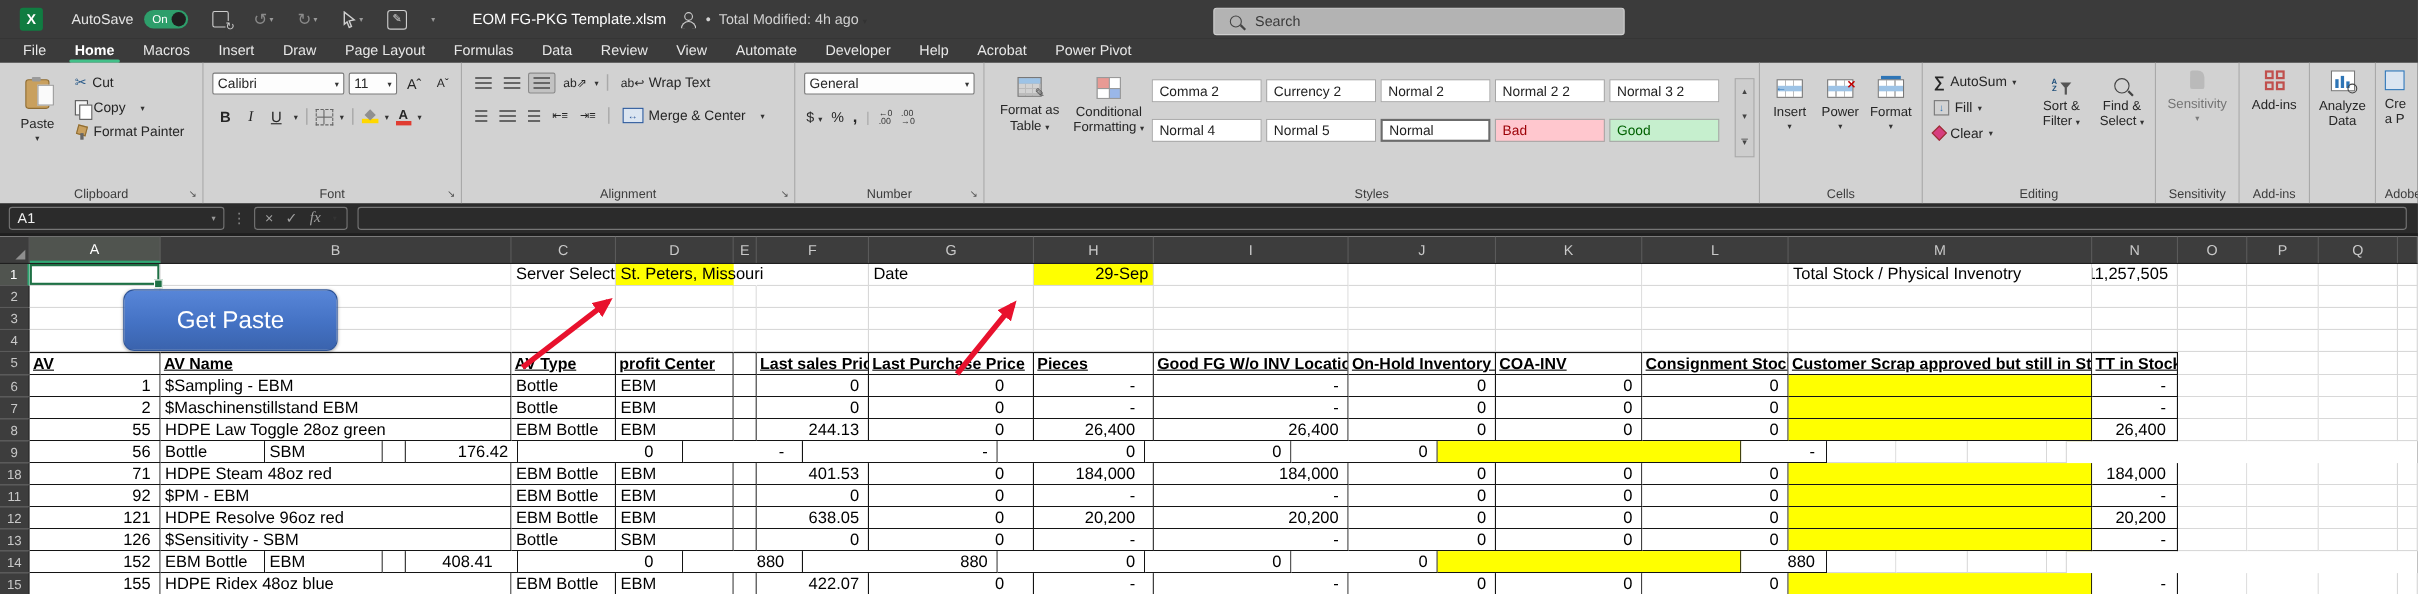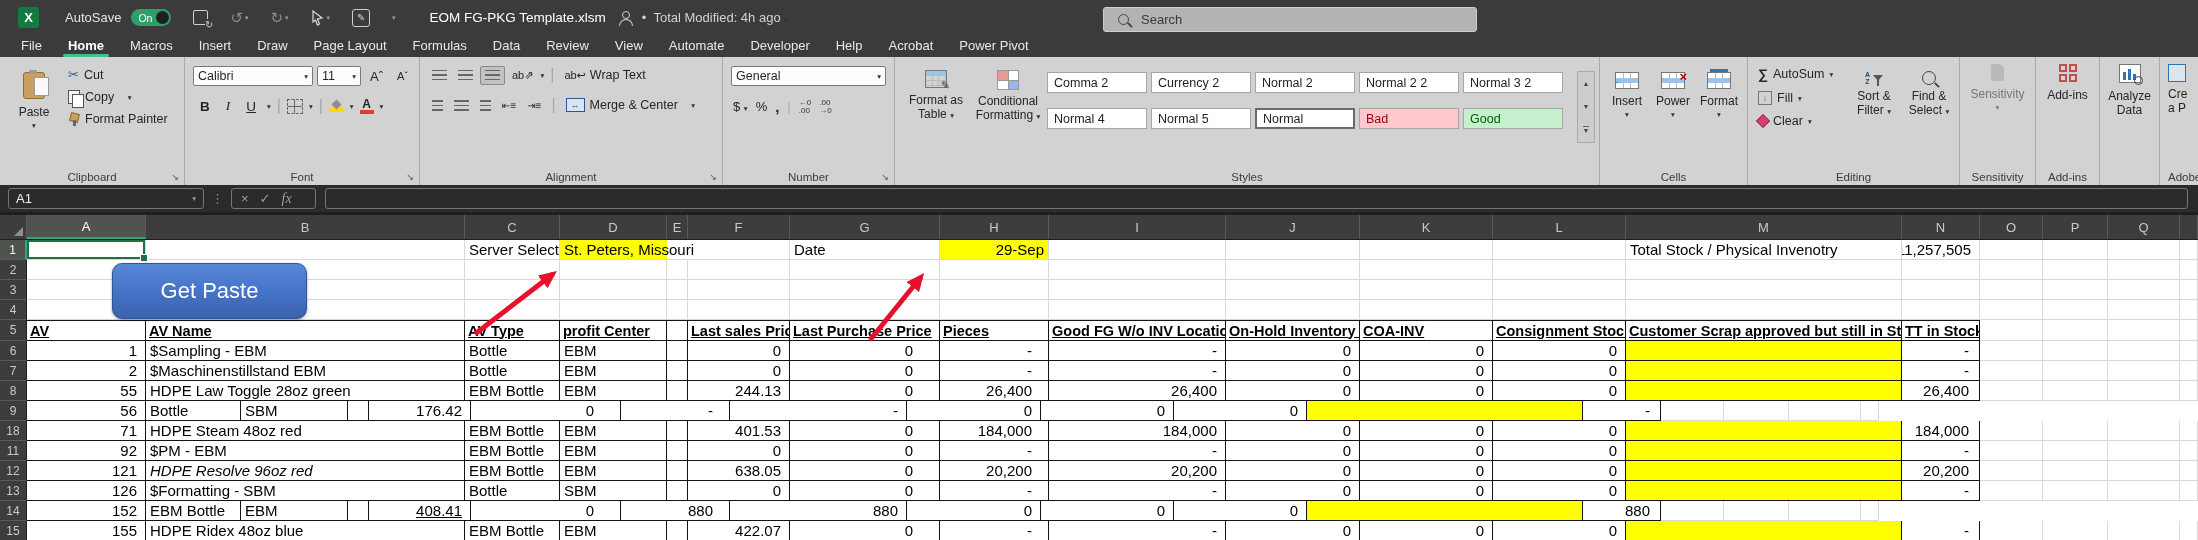--- a/index.html
+++ b/index.html
@@ -916,21 +916,21 @@
         <div class="cell" style="width: 63px;"></div>
         <div class="cell" style="width: 65px;"></div>
         <div class="cell" style="width: 72px;"></div>
         <div class="cell" style="width: 18px;"></div>
       </div>
       <div class="grow" style="height: 20px;">
         <div class="rowh">12</div>
         <div class="cell tb r" style="width: 119px; padding-right: 8px;">
           <span>121</span>
         </div>
-        <div class="cell tb l" style="width: 319px; font-style: italic;">
+        <div class="cell tb l" style="width: 319px;">
           <span>HDPE Resolve 96oz red</span>
         </div>
         <div class="cell tb l" style="width: 95px;">
           <span>EBM Bottle</span>
         </div>
         <div class="cell tb l" style="width: 107px;">
           <span>EBM</span>
         </div>
         <div class="cell tb r" style="width: 21px;"></div>
         <div class="cell tb r" style="width: 102px; padding-right: 8px;">
@@ -962,21 +962,21 @@
         <div class="cell" style="width: 65px;"></div>
         <div class="cell" style="width: 72px;"></div>
         <div class="cell" style="width: 18px;"></div>
       </div>
       <div class="grow" style="height: 20px;">
         <div class="rowh">13</div>
         <div class="cell tb r" style="width: 119px; padding-right: 8px;">
           <span>126</span>
         </div>
         <div class="cell tb l" style="width: 319px;">
-          <span>$Formatting - SBM</span>
+          <span>$Sensitivity - SBM</span>
         </div>
         <div class="cell tb l" style="width: 95px;">
           <span>Bottle</span>
         </div>
         <div class="cell tb l" style="width: 107px;">
           <span>SBM</span>
         </div>
         <div class="cell tb r" style="width: 21px;"></div>
         <div class="cell tb r" style="width: 102px; padding-right: 8px;">
           <span>0</span>
@@ -1013,21 +1013,21 @@
         <div class="cell tb r" style="width: 119px; padding-right: 8px;">
           <span>152</span>
         </div>
         <div class="cell tb l" style="width: 95px;">
           <span>EBM Bottle</span>
         </div>
         <div class="cell tb l" style="width: 107px;">
           <span>EBM</span>
         </div>
         <div class="cell tb r" style="width: 21px;"></div>
-        <div class="cell tb r" style="width: 102px; padding-right: 8px; text-decoration: underline;">
+        <div class="cell tb r" style="width: 102px; padding-right: 22px;">
           <span>408.41</span>
         </div>
         <div class="cell tb r" style="width: 150px; padding-right: 26px;">
           <span>0</span>
         </div>
         <div class="cell tb r" style="width: 109px; padding-right: 16px;">
           <span>880</span>
         </div>
         <div class="cell tb r" style="width: 177px; padding-right: 8px;">
           <span>880</span>

